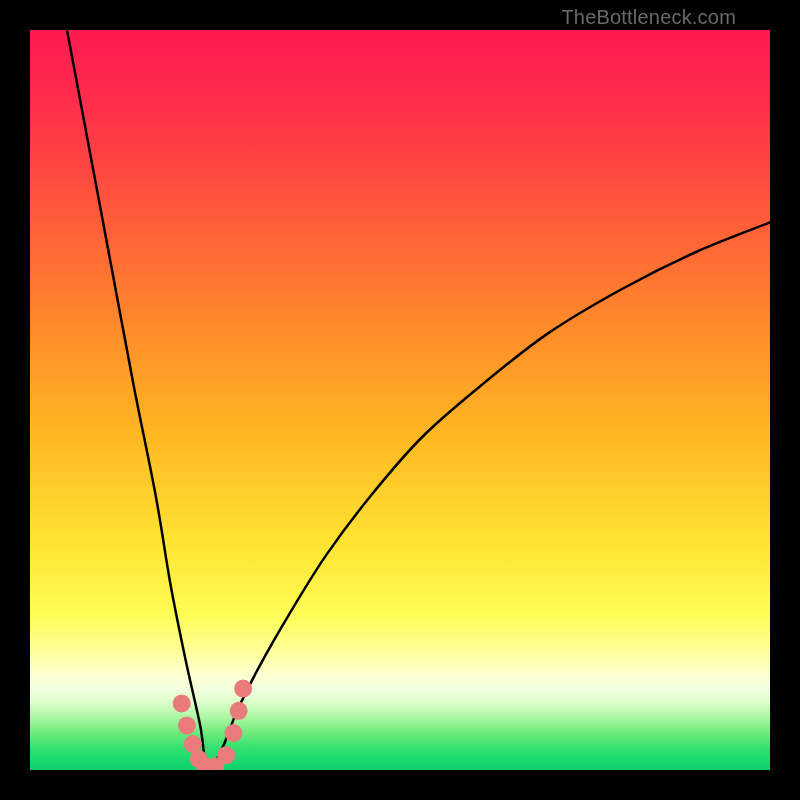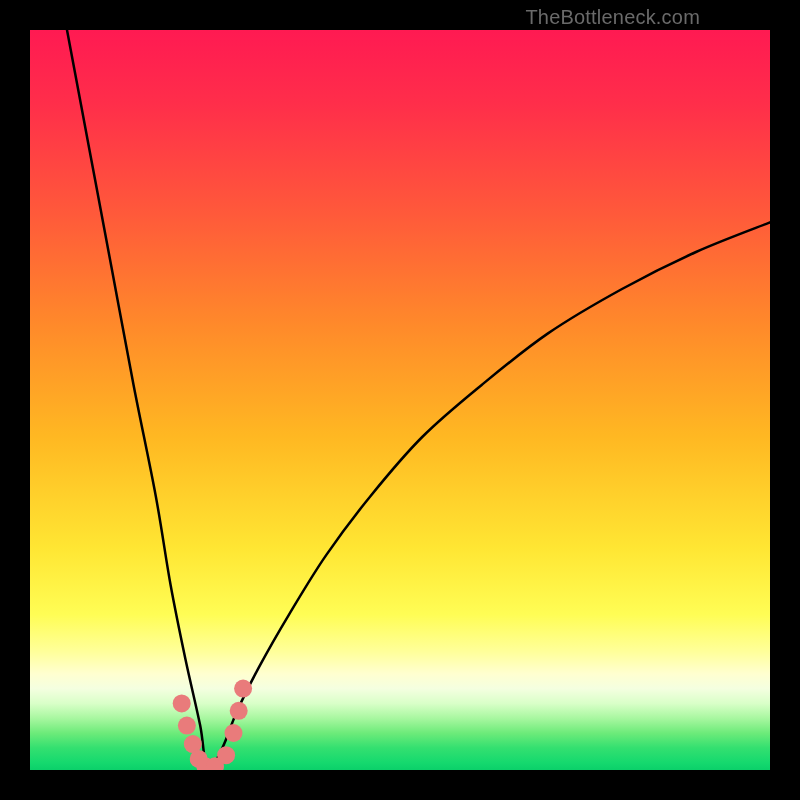--- a/index.html
+++ b/index.html
@@ -11,20 +11,21 @@
     overflow: hidden;
     font-family: Arial, Helvetica, sans-serif;
   }
   .frame {
     position: absolute;
     left: 0;
     top: 0;
     width: 712px;
     height: 800px;
     background: #000;
+    padding-left: 36px;
   }
   .plot-area {
     position: absolute;
     left: 30px;
     top: 30px;
     width: 740px;
     height: 740px;
     
   }
   .gradient-main {

